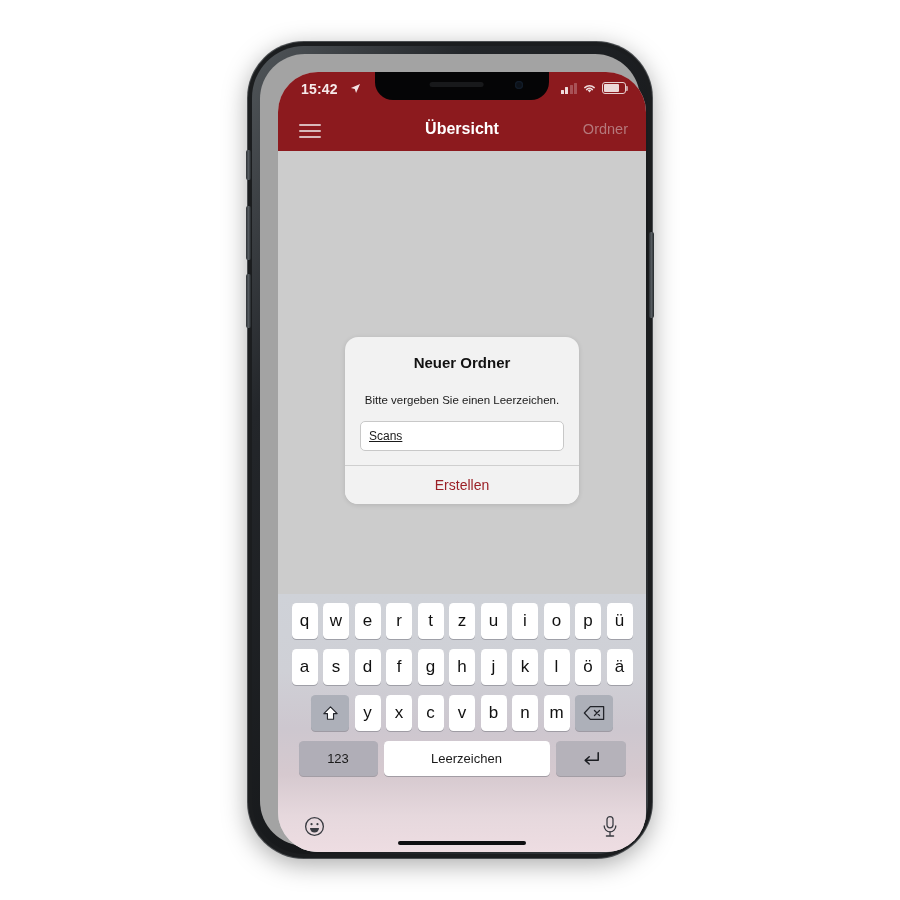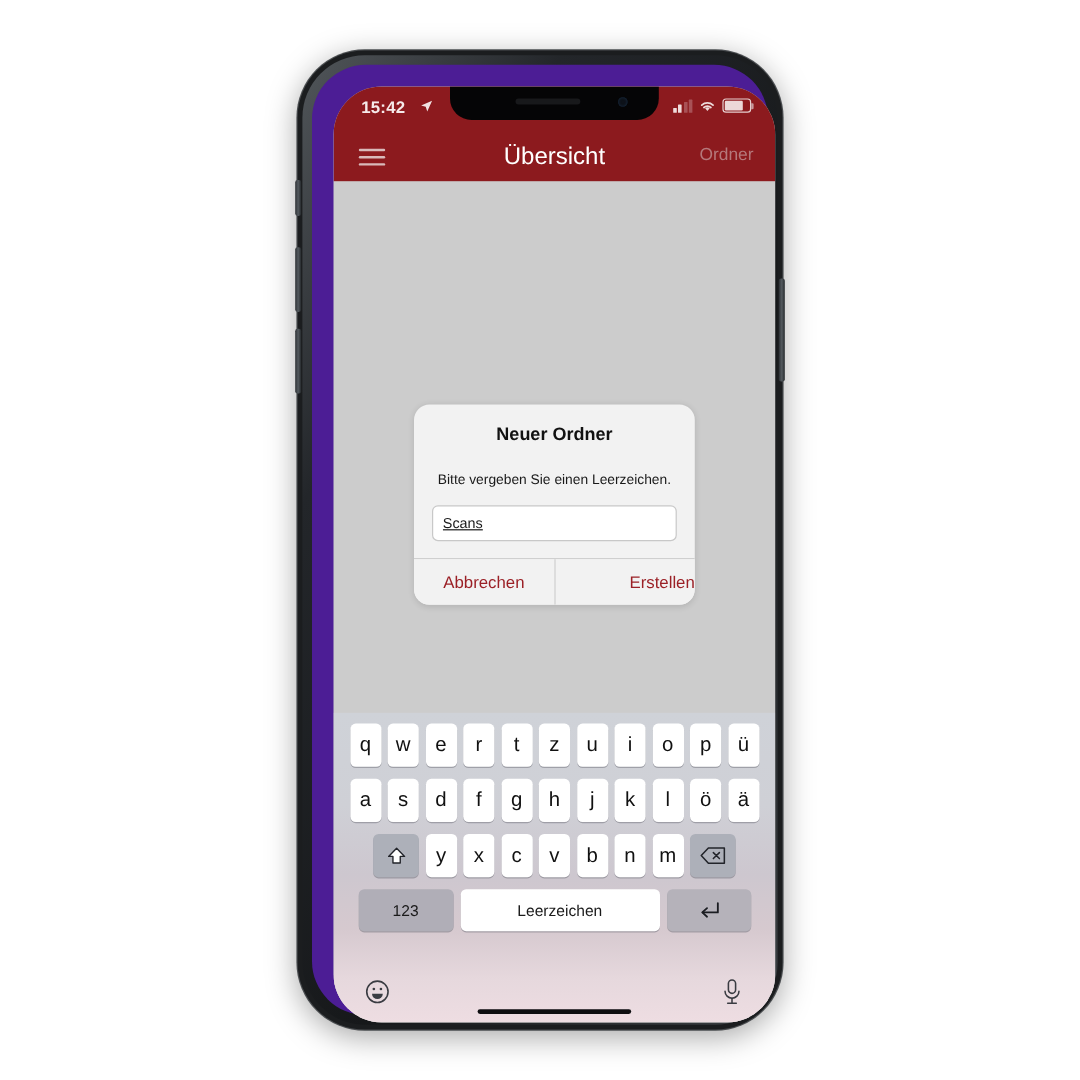--- a/index.html
+++ b/index.html
@@ -39,21 +39,21 @@
     border-radius: 52px;
     background: linear-gradient(120deg,#51565a 0%,#23262a 25%,#16181a 60%,#3c4044 100%);
   }
   .phone-bezel {
     position: absolute;
     left: 12px;
     top: 12px;
     right: 12px;
     bottom: 12px;
     border-radius: 45px;
-    background: #4c1d95;
+    background: #a3a3a3;
   }
 
   
   .side-btn {
     position: absolute;
     background: linear-gradient(90deg,#2d3135,#545a5f,#24282b);
     border-radius: 2px;
   }
   .side-btn.left { left: -2px; width: 5px; }
   .side-btn.right { right: -2px; width: 5px; }
@@ -198,22 +198,22 @@
     height: 2px;
     background: #d9b9ba;
     border-radius: 1px;
   }
   .nav-title {
     position: absolute;
     left: 0; right: 0;
     top: 10px;
     text-align: center;
     color: #ffffff;
-    font-size: 20px;
-    font-weight: normal;
+    font-size: 16px;
+    font-weight: bold;
   }
   .nav-action {
     position: absolute;
     right: 18px;
     top: 11px;
     color: #b5787b;
     font-size: 14.5px;
   }
 
   
@@ -417,21 +417,20 @@
 
         <div class="content">
 
           <div class="alert">
             <div class="alert-body">
               <div class="alert-title">Neuer Ordner</div>
               <div class="alert-msg">Bitte vergeben Sie einen Leerzeichen.</div>
               <input class="alert-input" type="text" value="Scans" style="">
             </div>
             <div class="alert-buttons">
-              <div class="alert-btn">Abbrechen</div>
               <div class="alert-btn">Erstellen</div>
             </div>
           </div>
 
           <div class="keyboard">
 
             <div class="kb-row r1">
               <div class="key">q</div>
               <div class="key">w</div>
               <div class="key">e</div>

